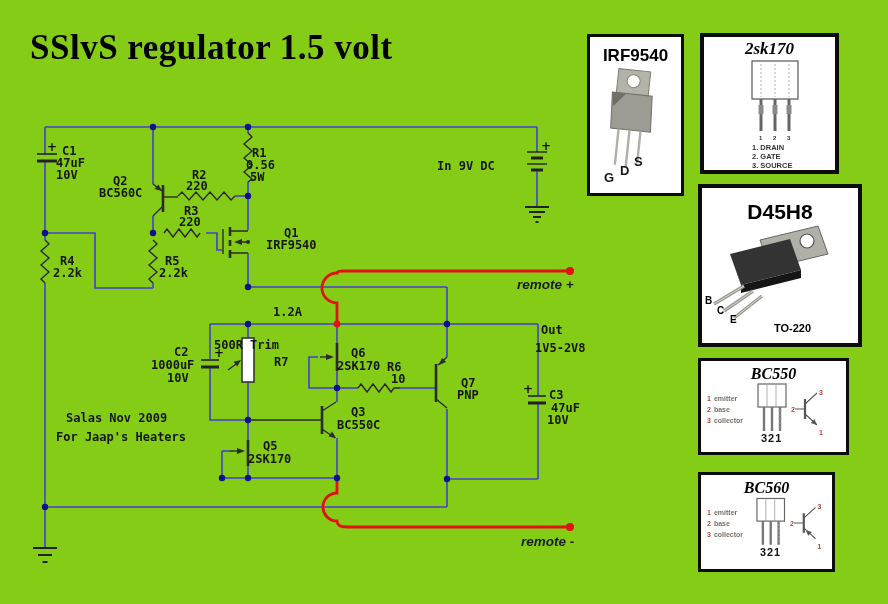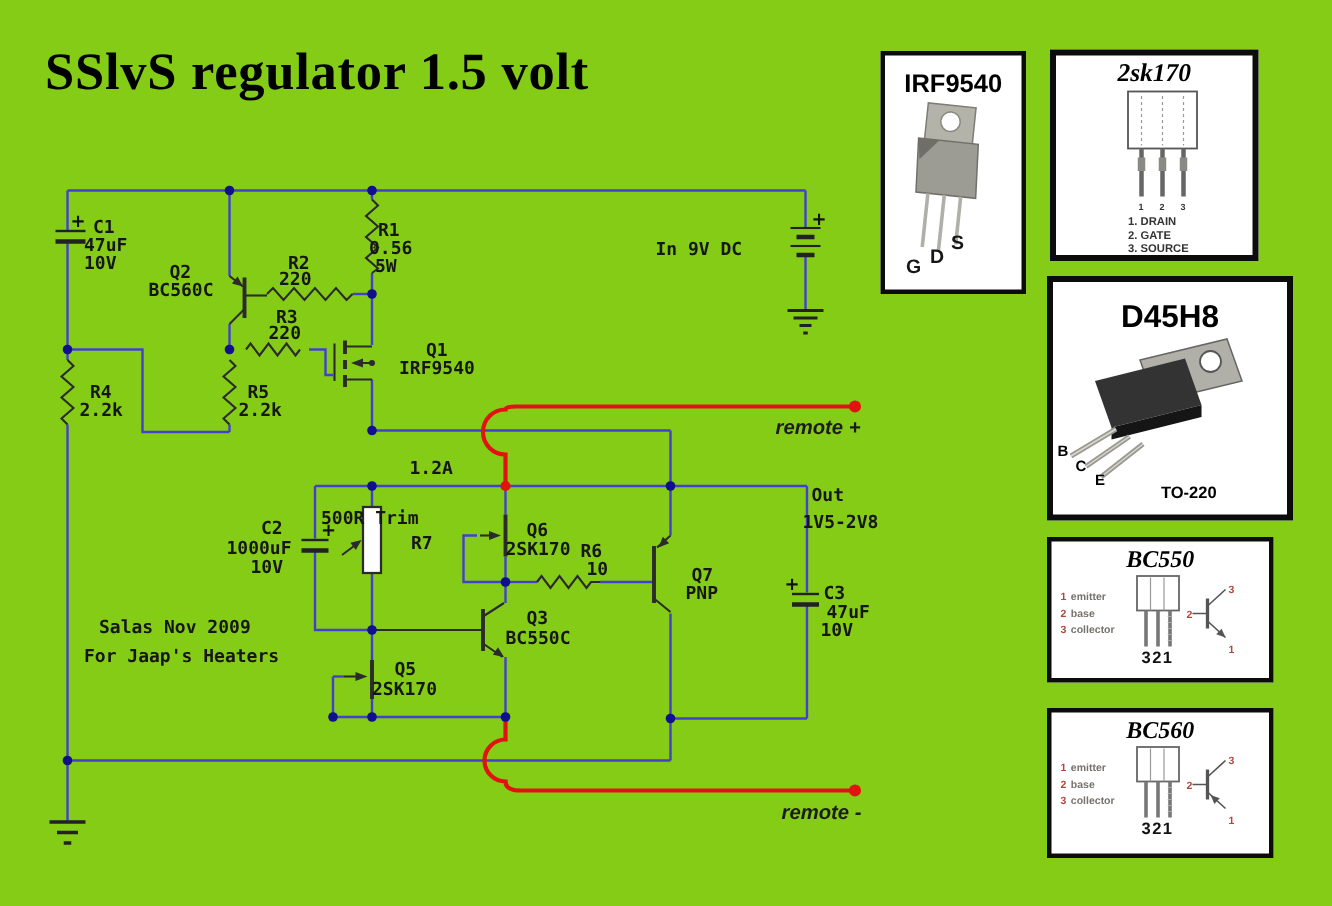--- a/index.html
+++ b/index.html
@@ -12,21 +12,21 @@
   .wire{stroke:#4340cf;stroke-width:1.6;fill:none}
   .comp{stroke:#2b2b2b;stroke-width:1.4;fill:none}
   .bar{stroke:#2b2b2b;stroke-width:2.6;fill:none}
   .plate{stroke:#222;fill:none}
   .red{stroke:#e21212;stroke-width:2.8;fill:none;stroke-linecap:round}
   .panel{position:absolute;background:#fff;border:3px solid #0c0c0c;box-sizing:border-box}
   #p-irf{left:587px;top:34px;width:97px;height:162px}
   #p-sk{left:700px;top:33px;width:139px;height:141px;border-width:4px}
   #p-d45{left:698px;top:184px;width:164px;height:163px;border-width:4px}
   #p-bc550{left:698px;top:358px;width:151px;height:97px}
-  #p-bc560{left:698px;top:472px;width:151px;height:100px}
+  #p-bc560{left:698px;top:472px;width:137px;height:100px}
   .ptitle{text-align:center;font:700 17px "Liberation Sans",sans-serif;color:#000}
   #p-irf .ptitle{margin-top:9px}
   #p-sk .ptitle{font:italic 700 17px "Liberation Serif",serif;margin-top:2px}
   #p-d45 .ptitle{font:700 21px "Liberation Sans",sans-serif;margin-top:12px}
   #p-bc550 .ptitle,#p-bc560 .ptitle{font:italic 700 16px "Liberation Serif",serif;margin-top:4px}
   .prow{display:flex;align-items:flex-start;padding:0 3px}
   .leg{width:48px;font:700 7px "Liberation Sans",sans-serif;color:#77716c;line-height:11px;margin-top:10px;margin-left:3px}
   .leg .n{color:#b2443c;margin-right:3px}
   .sklegend{font:700 7.5px "Liberation Sans",sans-serif;fill:#333}
   .pins{font:700 13px "Liberation Sans",sans-serif;fill:#161616}

